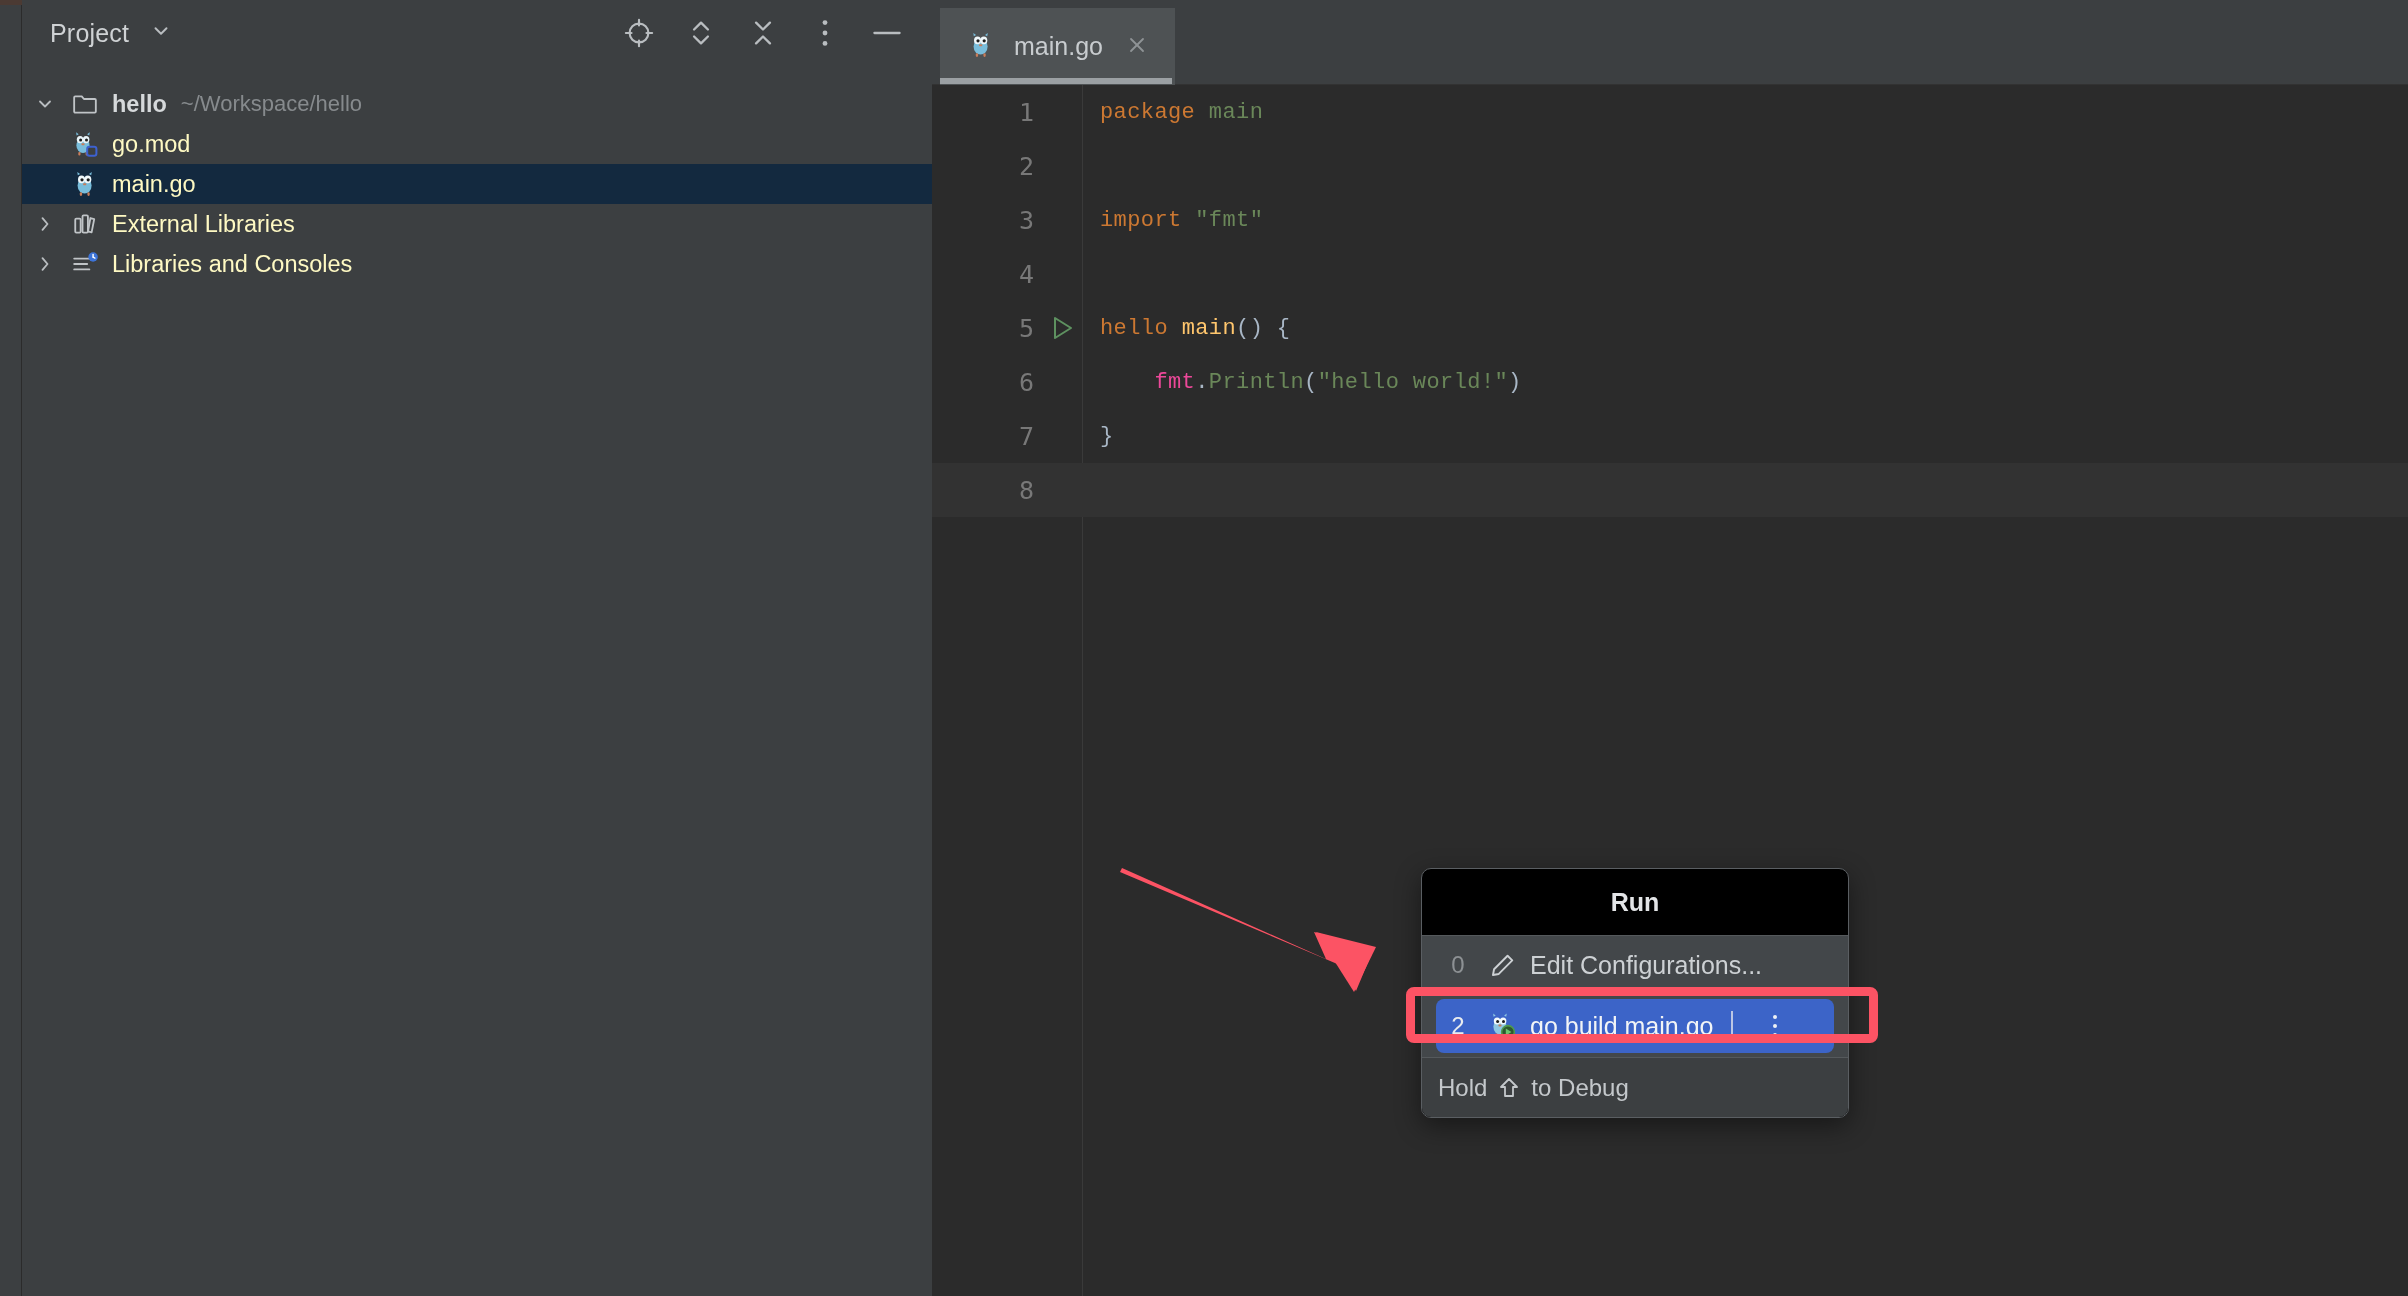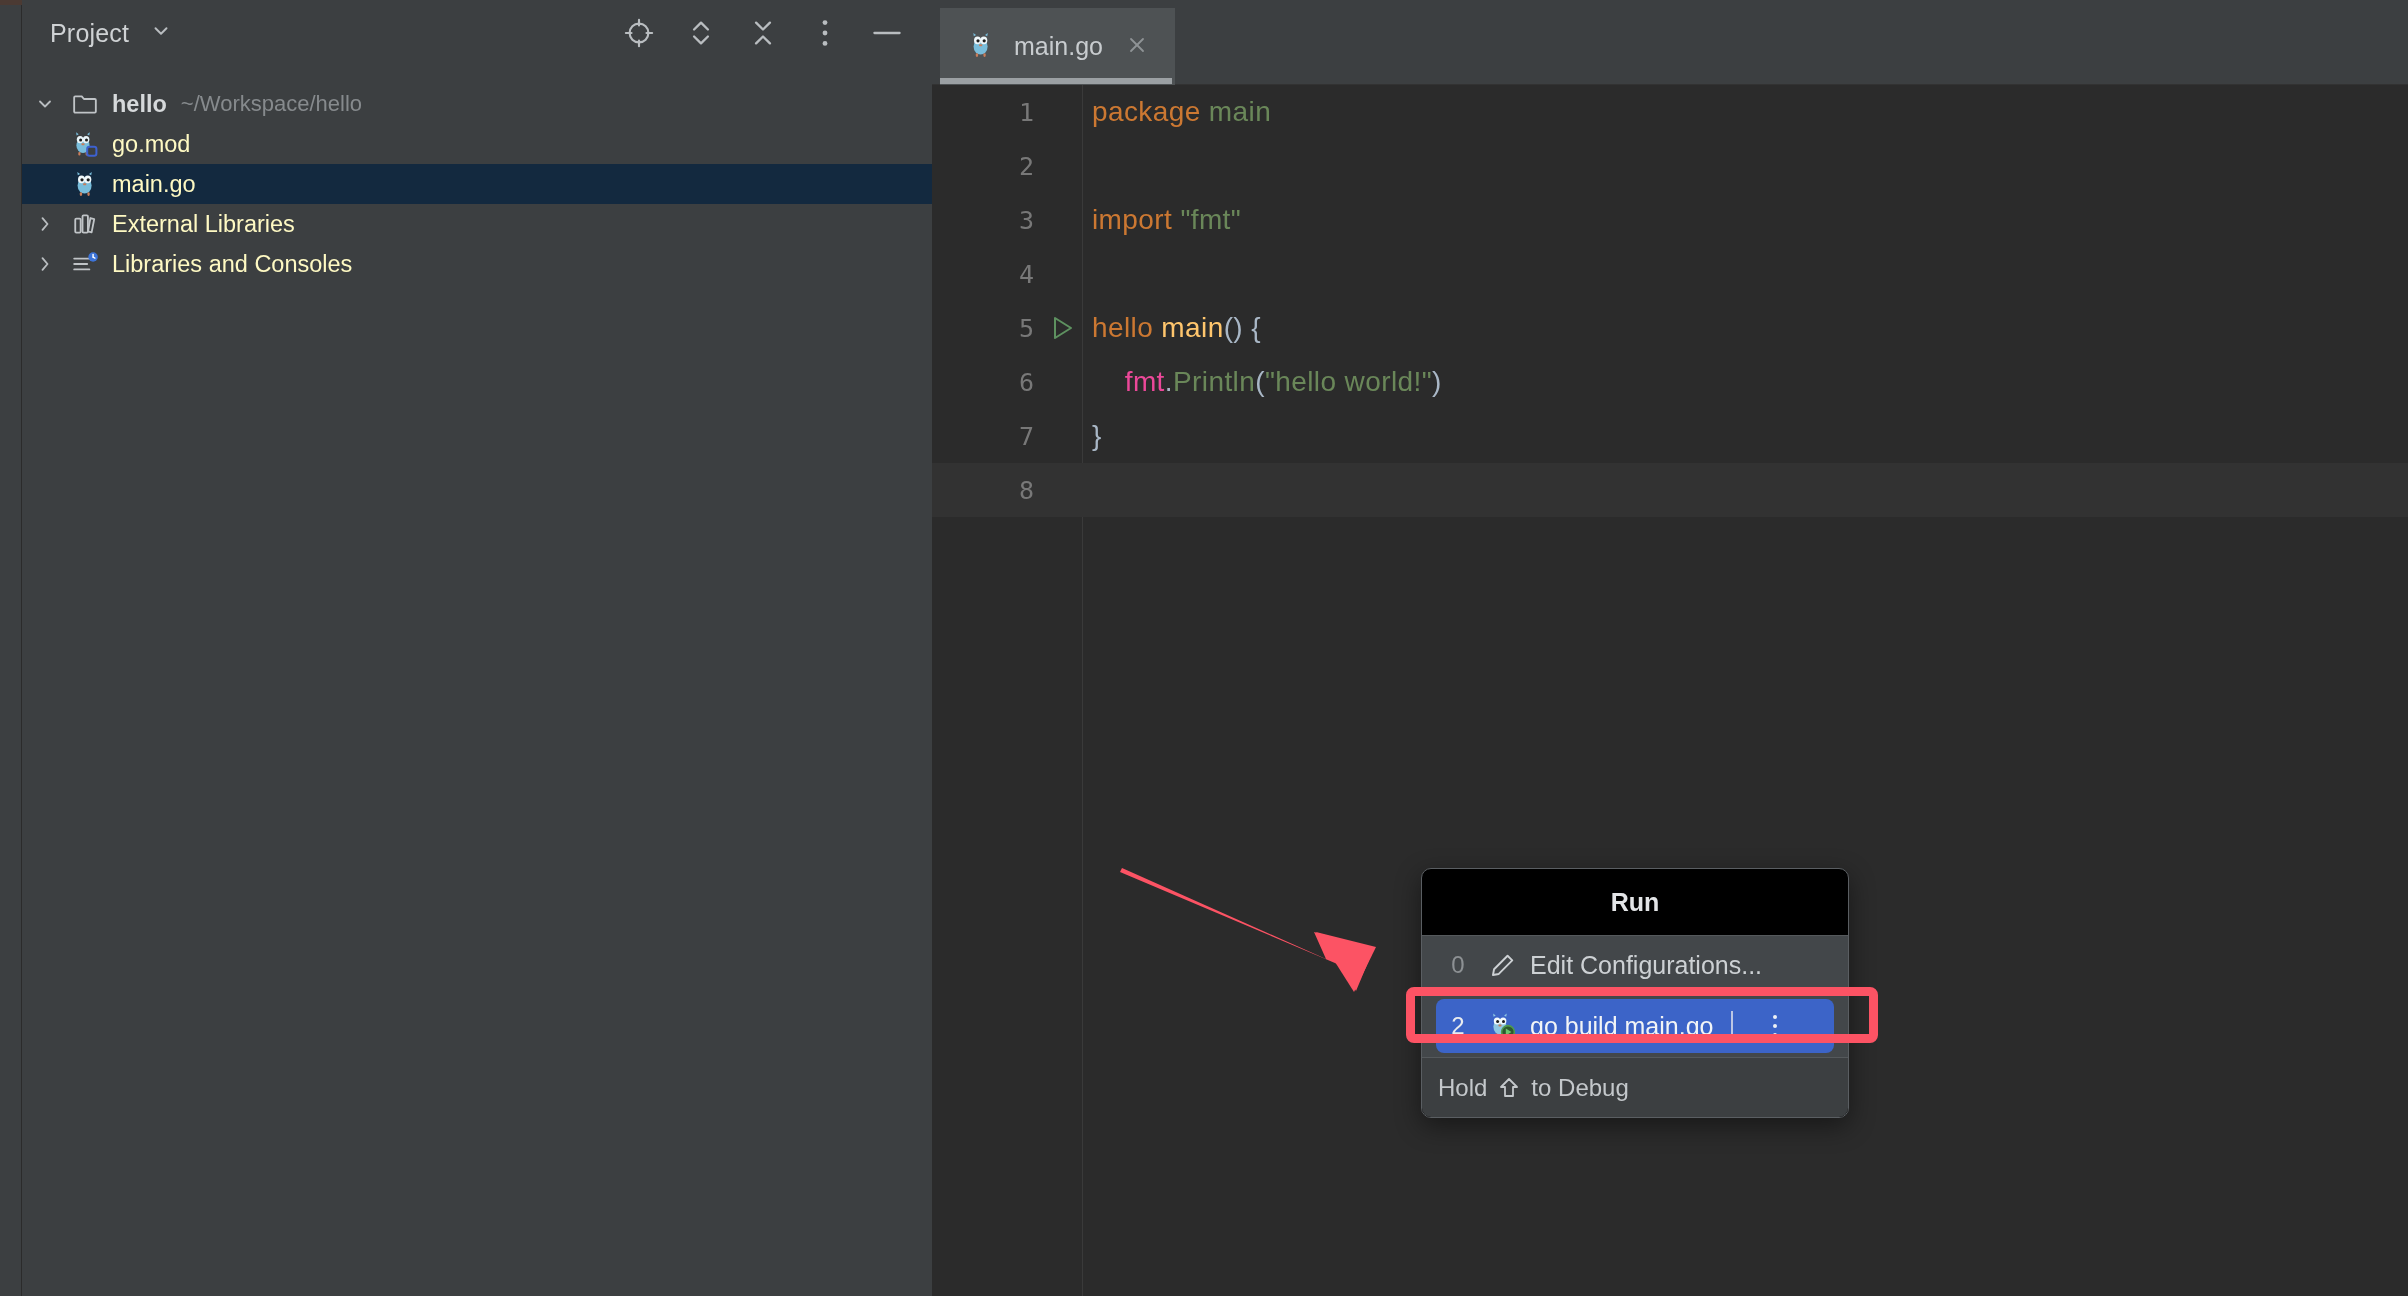--- a/index.html
+++ b/index.html
@@ -91,22 +91,22 @@
   }
   .code-line.caret-line { background: #323232; }
   .ln {
     width: 110px; flex: 0 0 110px; text-align: right;
     color: #787878; font-size: 25px;
     font-family: "DejaVu Sans Mono", "Liberation Mono", monospace;
     padding-right: 8px;
   }
   .run-gutter { width: 42px; flex: 0 0 42px; display: flex; align-items: center; justify-content: center; }
   .code-text {
-    padding-left: 8px; font-size: 28px; letter-spacing: .4px;
-    font-family: Liberation Sans, sans-serif;
+    padding-left: 16px; font-size: 22px; letter-spacing: .4px;
+    font-family: Liberation Mono, monospace;
     white-space: pre;
   }
   .kw  { color: #cc7832; }
   .fn  { color: #ffc66d; }
   .str { color: #6a8759; }
   .idf { color: #ec4899; text-align: center; }
   .pln { color: #a9b7c6; }
 
   
   .popup {

